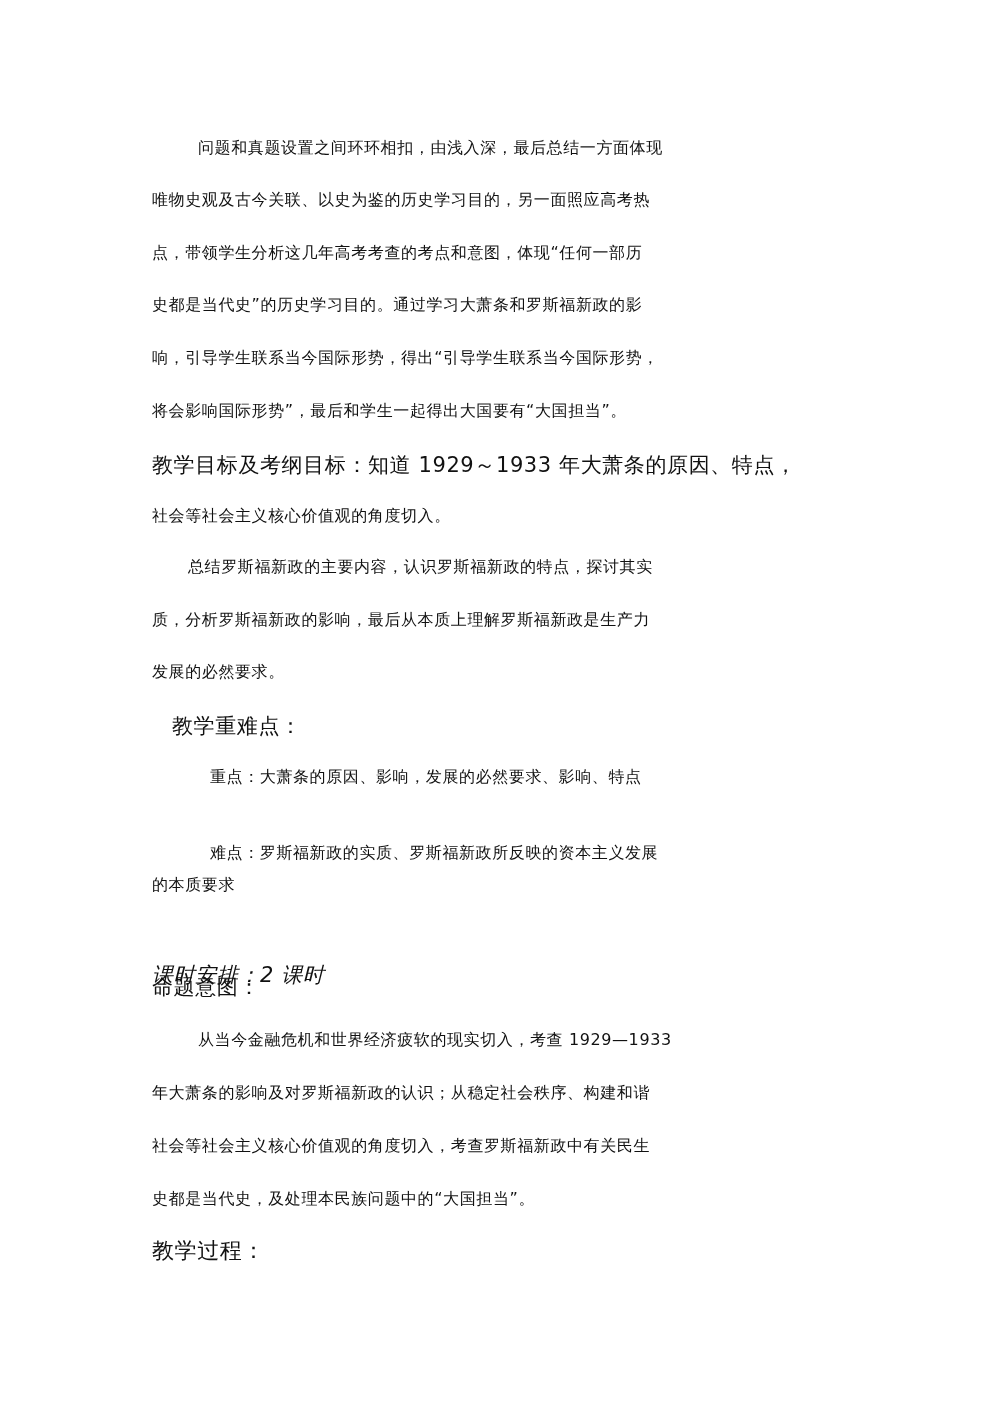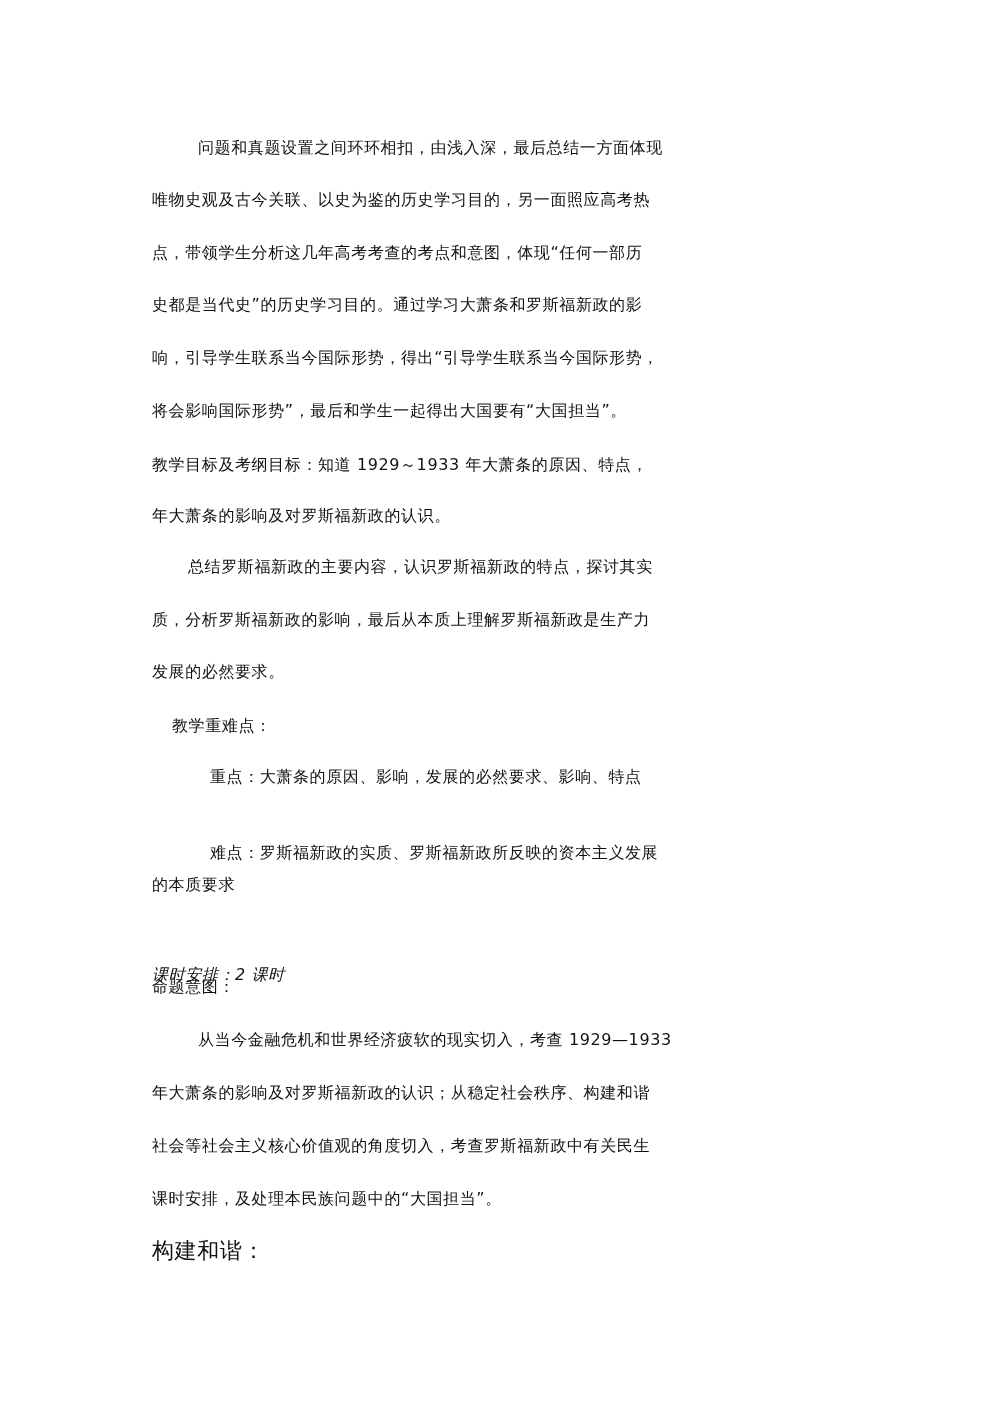--- a/index.html
+++ b/index.html
@@ -1,44 +1,44 @@
 <!DOCTYPE html>
 <html><head>
 <meta charset="utf-8">
 <style>
   html, body { margin: 0; padding: 0; background: #ffffff; }
   body { width: 1000px; height: 1414px; position: relative; overflow: hidden;
          font-family: "DejaVu Sans", "Liberation Sans", sans-serif; color: #111; }
   .line { position: absolute; left: 152px; white-space: nowrap; font-size: 16px; line-height: 30px; letter-spacing: 0.6px; }
-  .h { font-size: 16px; }
+  .h { font-size: 21px; }
   .h-small { font-size: 22px; }
 </style>
 </head>
 <body>
 
 <div>
   <div class="line" style="top:133px;left:198px;">问题和真题设置之间环环相扣，由浅入深，最后总结一方面体现</div>
   <div class="line" style="top:185px;">唯物史观及古今关联、以史为鉴的历史学习目的，另一面照应高考热</div>
   <div class="line" style="top:238px;">点，带领学生分析这几年高考考查的考点和意图，体现“任何一部历</div>
   <div class="line" style="top:290px;">史都是当代史”的历史学习目的。通过学习大萧条和罗斯福新政的影</div>
   <div class="line" style="top:343px;">响，引导学生联系当今国际形势，得出“引导学生联系当今国际形势，</div>
   <div class="line" style="top:396px;">将会影响国际形势”，最后和学生一起得出大国要有“大国担当”。</div>
 
   <div class="line h" style="top:450px;">教学目标及考纲目标：知道 1929～1933 年大萧条的原因、特点，</div>
-  <div class="line" style="top:501px;">年大萧条的影响及对罗斯福新政的认识。</div>
+  <div class="line" style="top:501px;">社会等社会主义核心价值观的角度切入。</div>
   <div class="line" style="top:553px;left:188px;font-family:Liberation Mono, monospace;">总结罗斯福新政的主要内容，认识罗斯福新政的特点，探讨其实</div>
   <div class="line" style="top:605px;">质，分析罗斯福新政的影响，最后从本质上理解罗斯福新政是生产力</div>
   <div class="line" style="top:657px;">发展的必然要求。</div>
 
   <div class="line h" style="top:711px;margin-left:20px;">教学重难点：</div>
   <div class="line" style="top:762px;left:210px;">重点：大萧条的原因、影响，发展的必然要求、影响、特点</div>
   <div class="line" style="top:817px;left:210px;margin-top:21px;">难点：罗斯福新政的实质、罗斯福新政所反映的资本主义发展</div>
   <div class="line" style="top:870px;">的本质要求</div>
 
   <div class="line h" style="top:960px;font-style:italic;">课时安排：2 课时</div>
   <div class="line h" style="top:972px;">命题意图：</div>
   <div class="line" style="top:1025px;left:198px;">从当今金融危机和世界经济疲软的现实切入，考查 1929—1933</div>
   <div class="line" style="top:1078px;">年大萧条的影响及对罗斯福新政的认识；从稳定社会秩序、构建和谐</div>
   <div class="line" style="top:1131px;">社会等社会主义核心价值观的角度切入，考查罗斯福新政中有关民生</div>
-  <div class="line" style="top:1184px;">课时安排，及处理本民族问题中的“大国担当”。</div>
+  <div class="line" style="top:1184px;">史都是当代史，及处理本民族问题中的“大国担当”。</div>
 
-  <div class="line h-small" style="top:1236px;">构建和谐：</div>
+  <div class="line h-small" style="top:1236px;">教学过程：</div>
 </div>
 
 </body></html>

